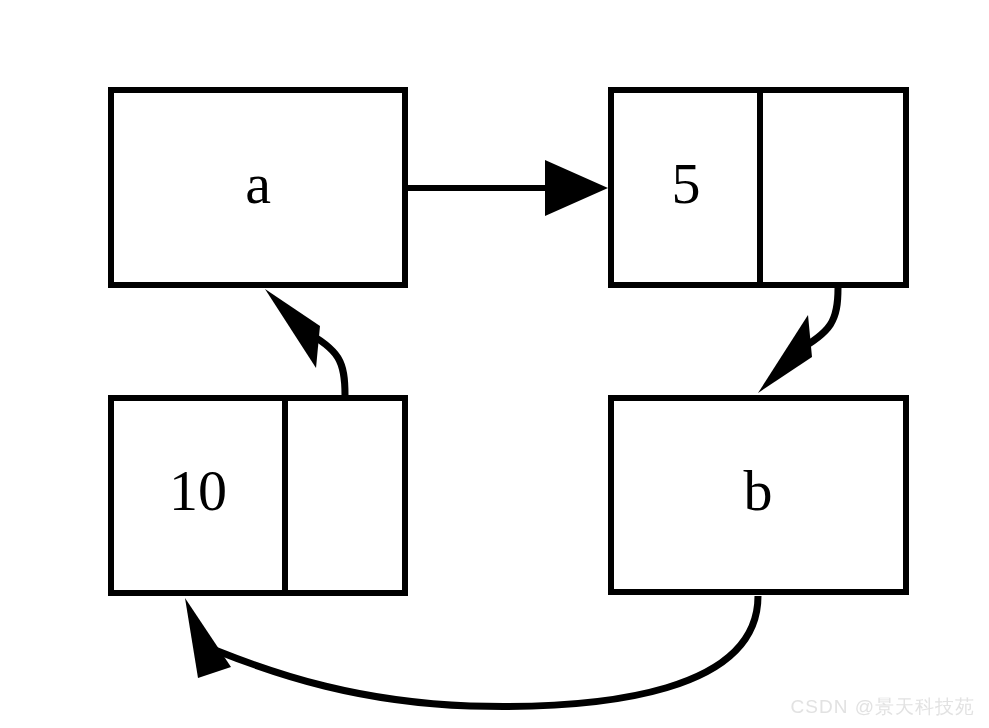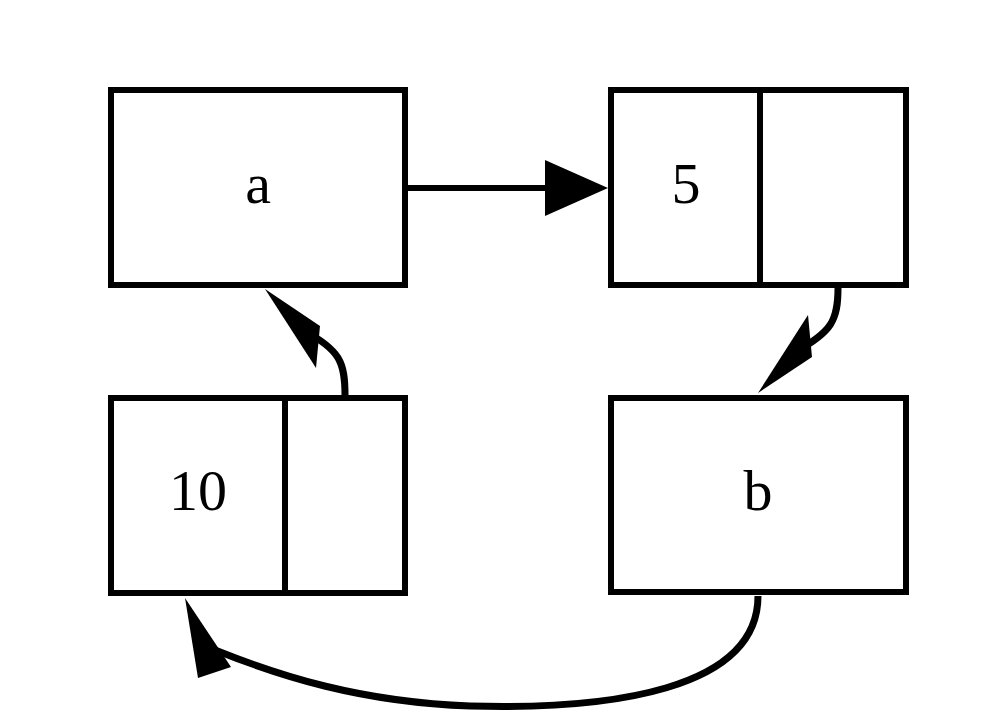--- a/index.html
+++ b/index.html
@@ -117,14 +117,15 @@
       <polygon class="arrow-head" points="316,368 265,289 320,326"></polygon>
     </g>
 
     <g>
       <path class="edge-curve" d="M 758,596 C 758,690 610,710 470,706 C 360,702 280,676 215,650"></path>
       <polygon class="arrow-head" points="231,667 185,598 198,678"></polygon>
     </g>
 
   </svg>
 
+  <div class="watermark">CSDN @景天科技苑</div>
 
 </div>
 
 </body></html>

